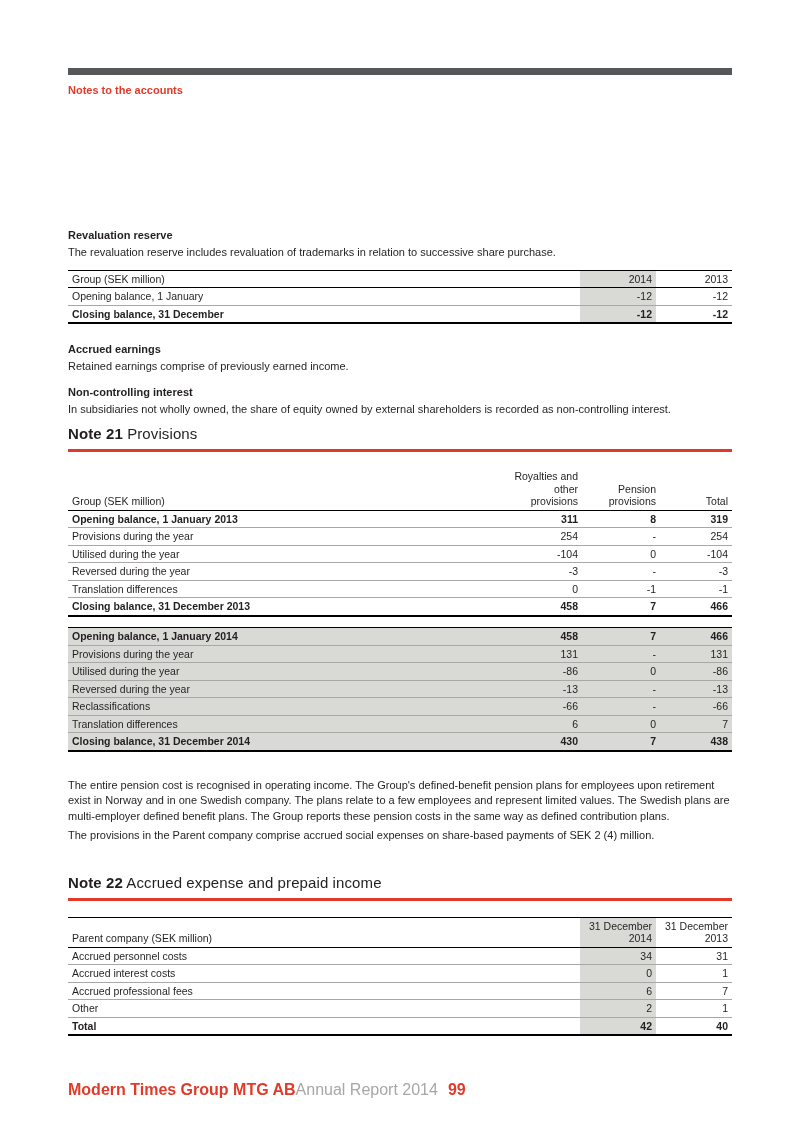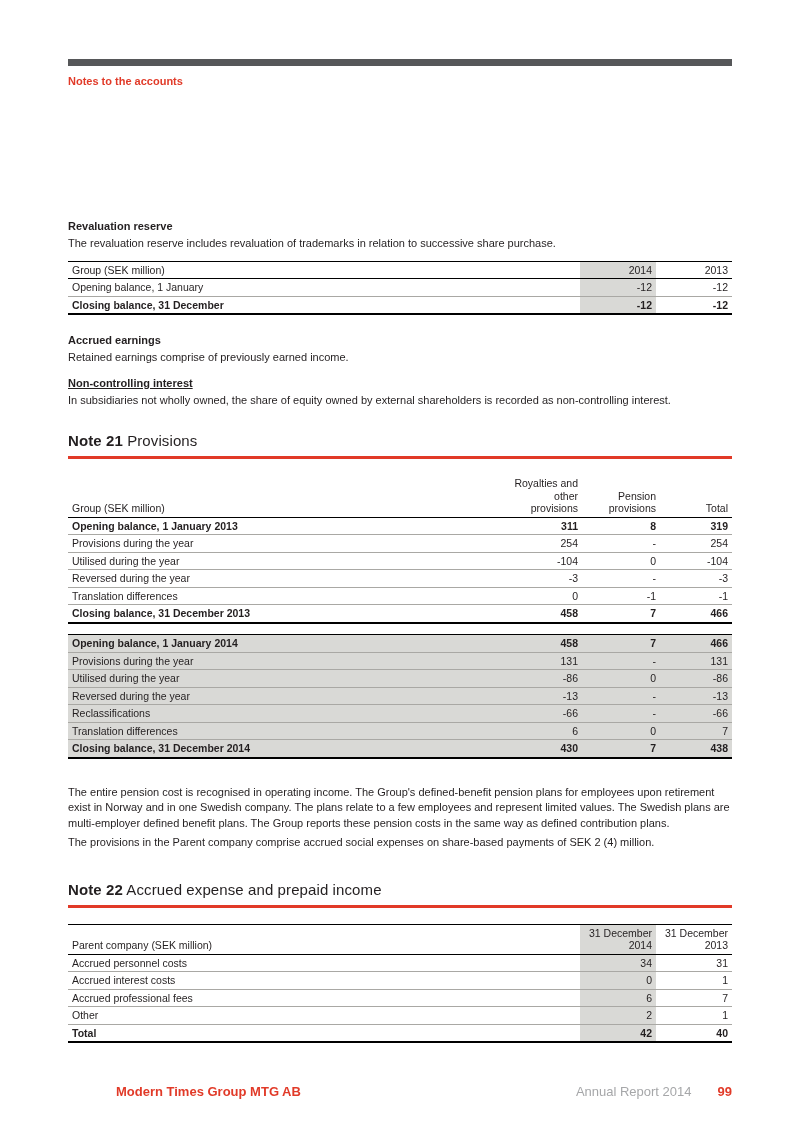--- a/index.html
+++ b/index.html
@@ -4,31 +4,31 @@
 <style>
   * { margin: 0; padding: 0; box-sizing: border-box; }
   html, body { background: #ffffff; }
   body {
     width: 800px; height: 1131px;
     font-family: "Liberation Sans", sans-serif;
     color: var(--text, #231f20);
     position: relative;
     overflow: hidden;
   }
-  .page { position: absolute; inset: 0; padding: 7px 68px; }
+  .page { position: absolute; inset: 0; padding: 16px 68px; }
 
   .topbar { margin-top: 52px; height: 7px; background: var(--top-bar, #565759); }
   .section-label { margin-top: 9px; font-size: 11px; font-weight: bold; color: var(--accent-red, #e13a28); }
 
   .subhead { font-size: 11px; font-weight: bold; margin-top: 19px; }
   .subhead.first { margin-top: 133px; }
-  .subhead.tight { margin-top: 11px; text-decoration: underline; }
+  .subhead.tight { margin-top: 11px; }
   .body { font-size: 11px; line-height: 15.5px; margin-top: 4px; }
 
-  .note-head { margin-top: 24px; font-size: 15px; letter-spacing: 0.1px; }
+  .note-head { margin-top: 8px; font-size: 15px; letter-spacing: 0.1px; }
   .note-head .note-label { font-weight: bold; }
   .note-rule { height: 3px; background: var(--accent-red, #e13a28); margin-top: 7px; }
 
   table.fin { width: 100%; border-collapse: collapse; font-size: 10.5px; }
   table.fin.mt { margin-top: 9px; }
   table.fin.mt-lg { margin-top: 16px; }
   table.fin th, table.fin td { padding: 2px 4px; line-height: 12.5px; font-weight: normal; text-align: left; }
   table.fin .num { text-align: right; }
   table.fin thead th { vertical-align: bottom; white-space: pre-line; }
   table.fin tr.bold td { font-weight: bold; }
@@ -50,26 +50,25 @@
   .t21 tr.shaded td { background: var(--row-shade, #d9d9d6); }
 
   
   .t22 col.c-num { width: 76px; }
   .t22 thead th { border-top: 1px solid #000; border-bottom: 1px solid #000; }
   .t22 tbody td { border-bottom: 1px solid var(--row-line, #a9a8a4); }
   .t22 tr.total td { border-bottom: 2px solid #000; font-weight: bold; }
 
   .footer {
     position: absolute; bottom: 32px; left: 68px; right: 68px;
-    display: flex; justify-content: space-between; align-items: baseline;
-    font-size: 13px;
-    margin-left: 48px;
+    display: flex; align-items: baseline;
+    font-size: 16px;
   }
   .footer .company { font-weight: bold; color: var(--accent-red, #e13a28); }
-  .footer .right { display: flex; gap: 26px; align-items: baseline; }
+  .footer .right { display: flex; gap: 10px; align-items: baseline; }
   .footer .report { color: var(--footer-gray, #a6a7a9); }
   .footer .pagenum { font-weight: bold; color: var(--accent-red, #e13a28); }
 </style>
 </head>
 <body>
 
 <div class="page">
 
   <div class="topbar"></div>
   <div class="section-label">Notes to the accounts</div>

